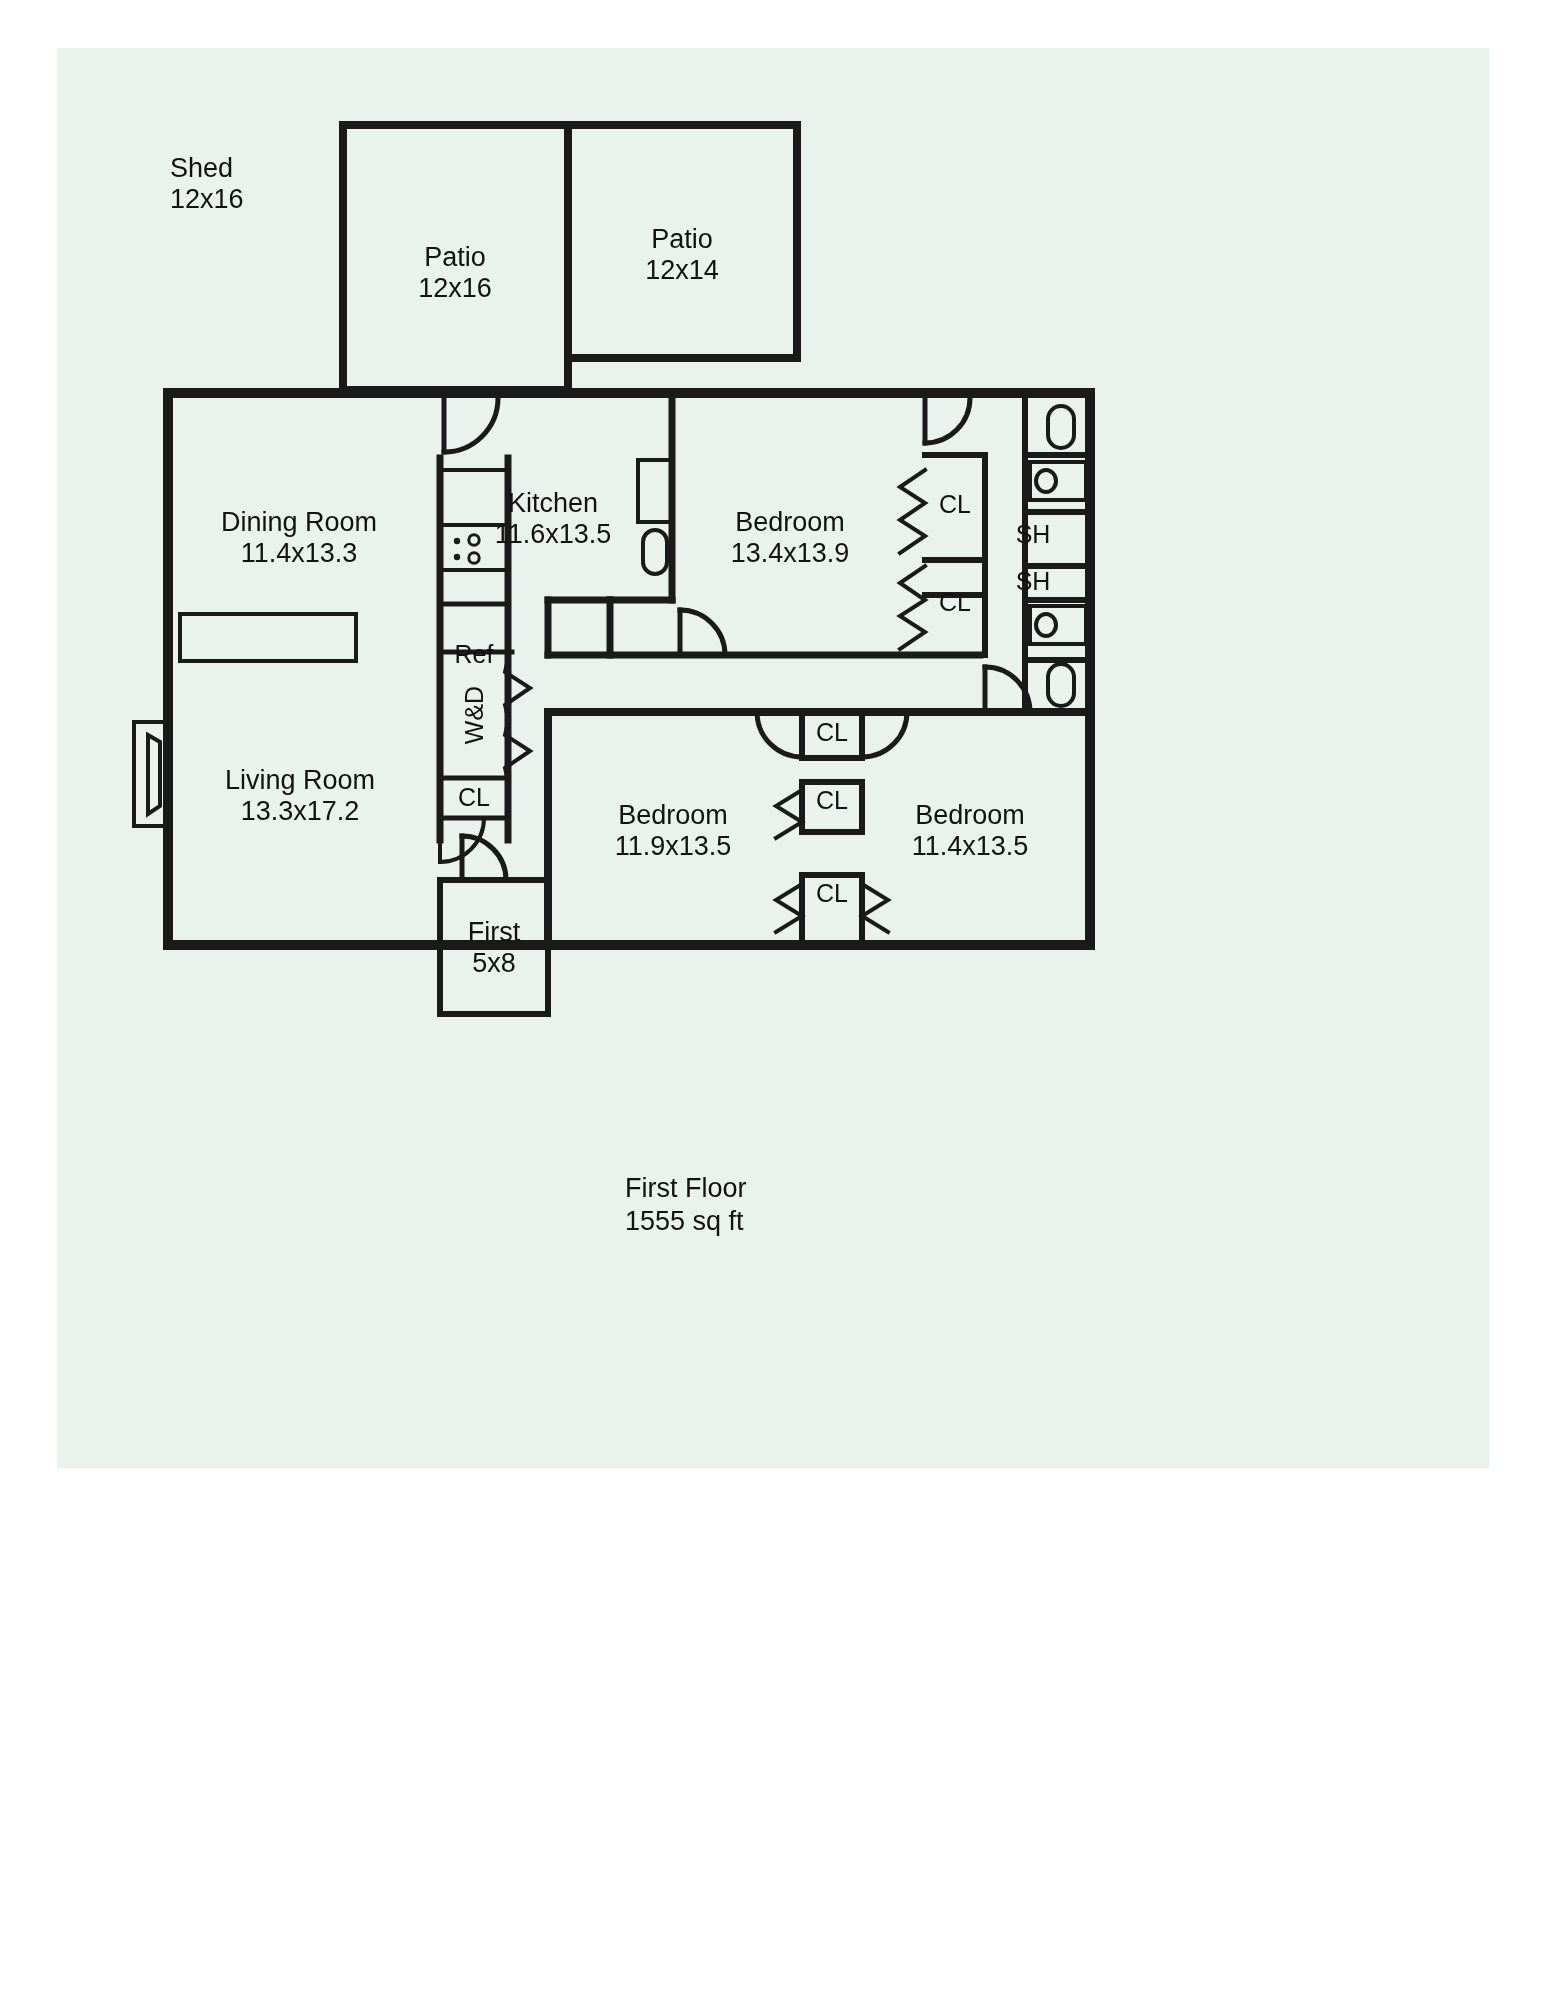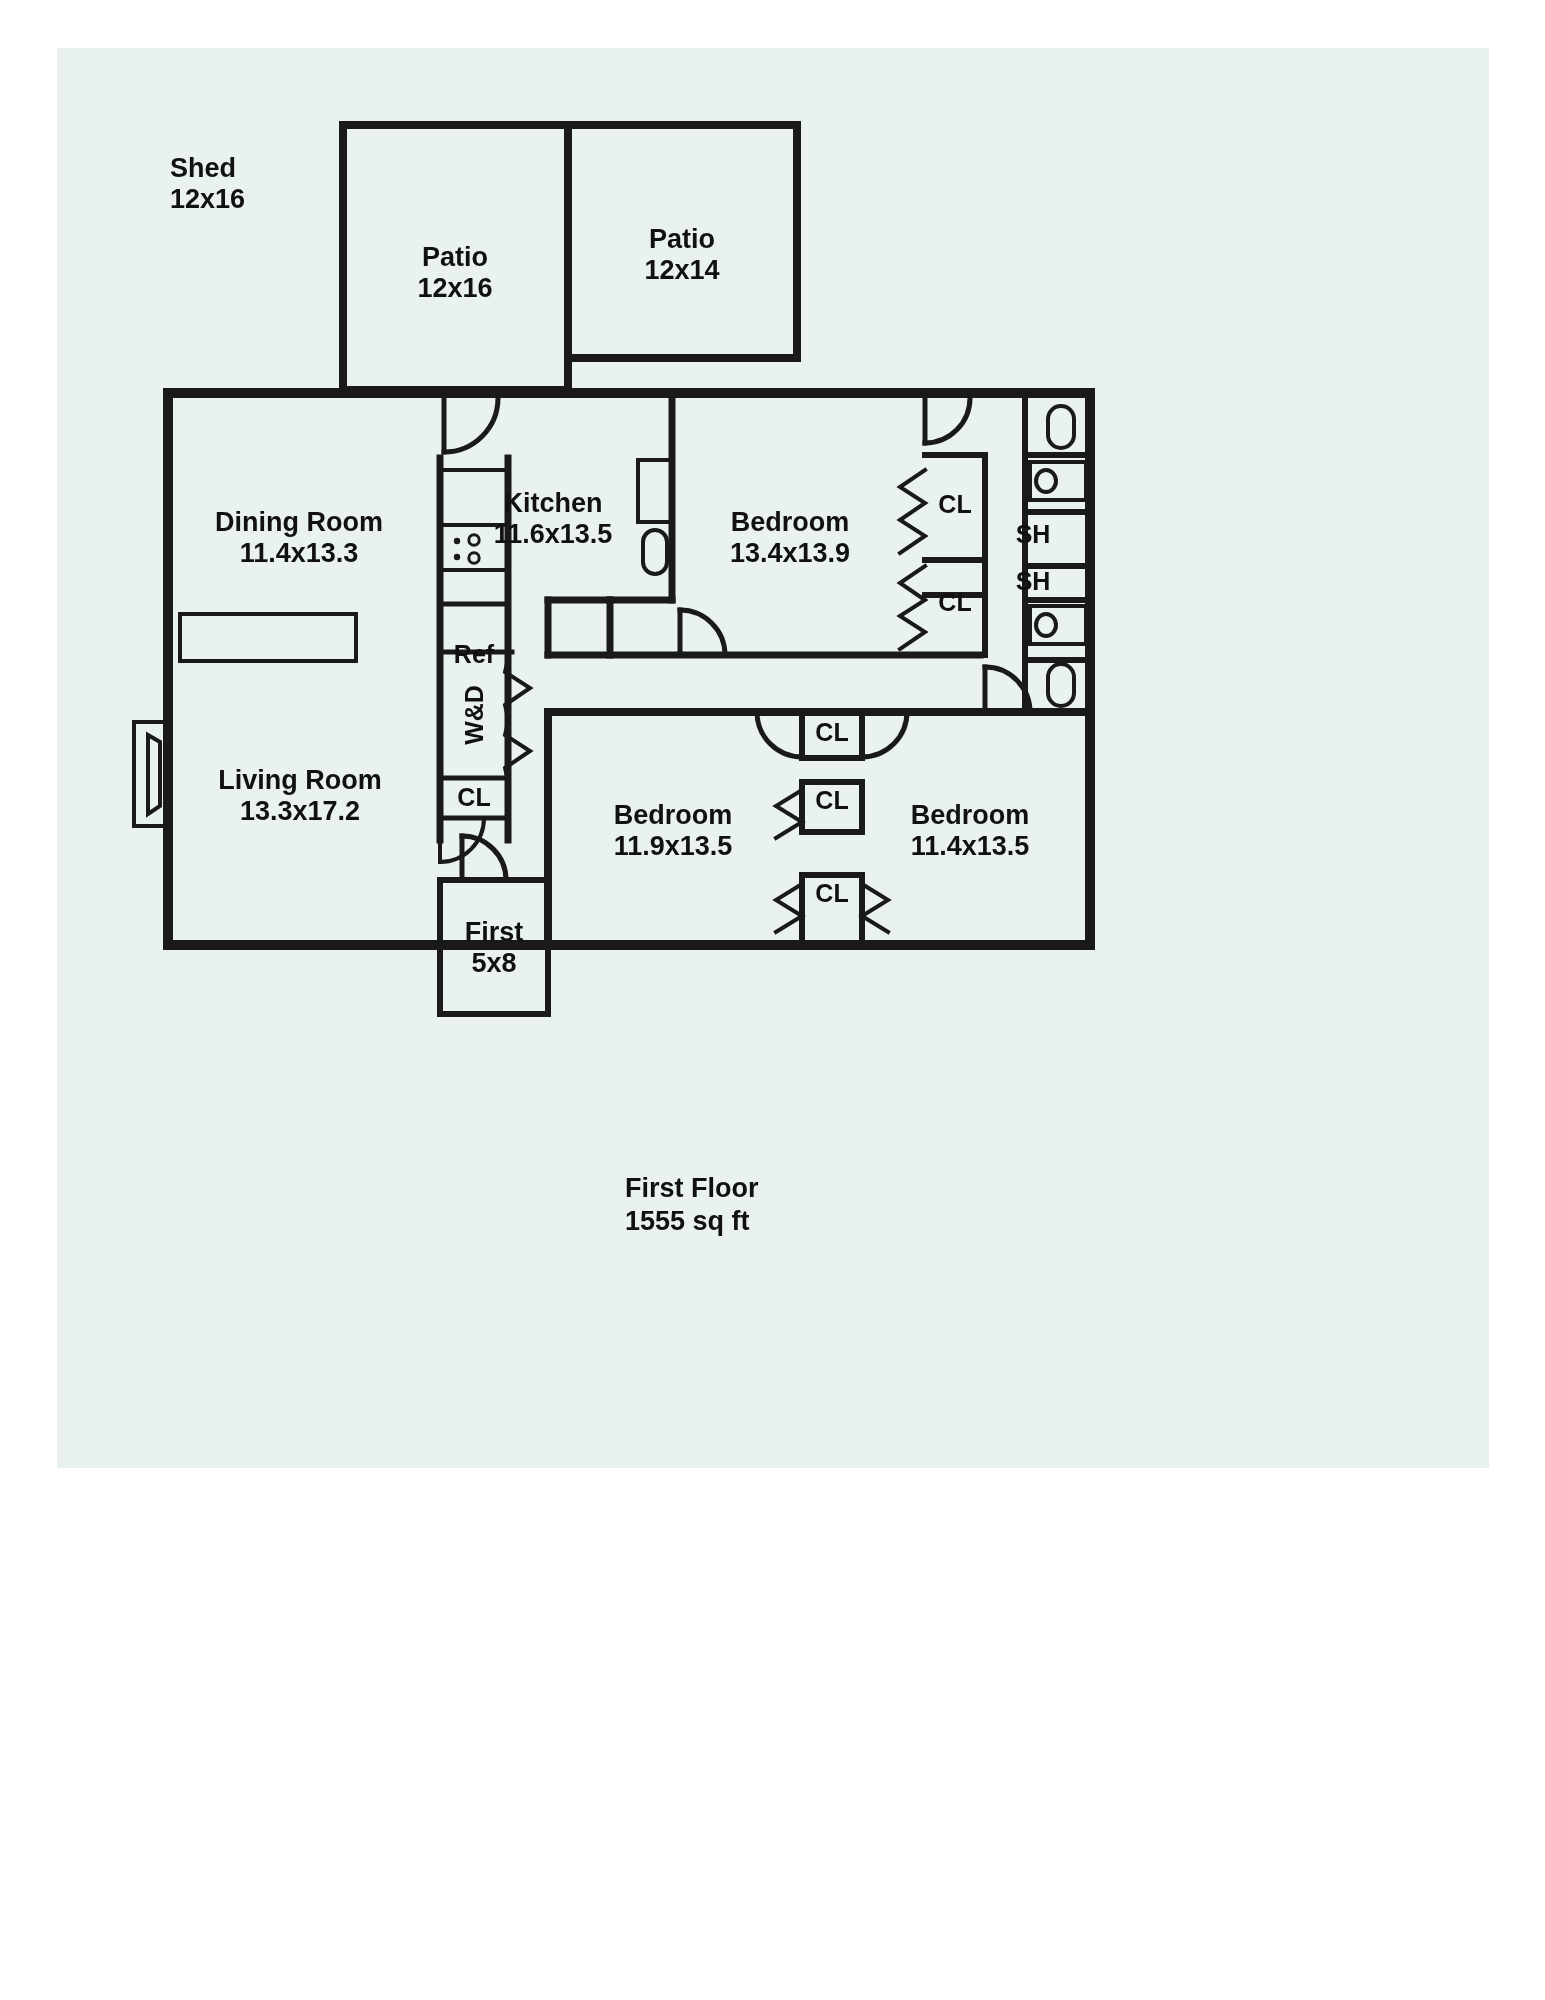--- a/index.html
+++ b/index.html
@@ -1,17 +1,17 @@
 <!DOCTYPE html>
 <html><head>
 <meta charset="utf-8">
 <style>
   html,body{margin:0;padding:0;background:#ffffff;}
   body{font-family:"Liberation Sans", sans-serif;}
-  #page{position:relative;width:1545px;height:1797px;background:#ffffff;overflow:hidden;font-weight:bold;}
+  #page{position:relative;width:1545px;height:1797px;background:#ffffff;overflow:hidden;}
   #paper{position:absolute;left:57px;top:48px;width:1432px;height:1420px;background:#eaf2ee;}
   #plan{position:absolute;left:0;top:0;width:1545px;height:2000px;}
   .lbl{position:absolute;color:#111;line-height:1.14;text-align:center;white-space:nowrap;}
   .lbl.big{font-size:27px;}
   .lbl.mid{font-size:25px;}
   .rot{transform-origin:center center;}
   #wm{position:absolute;left:5px;top:1905px;font-size:58px;color:#701a75;letter-spacing:2px;
       font-family:"Liberation Serif", serif;}
   .cap{position:absolute;text-align:center;font-size:27px;color:#111;line-height:1.22;}
 </style>

